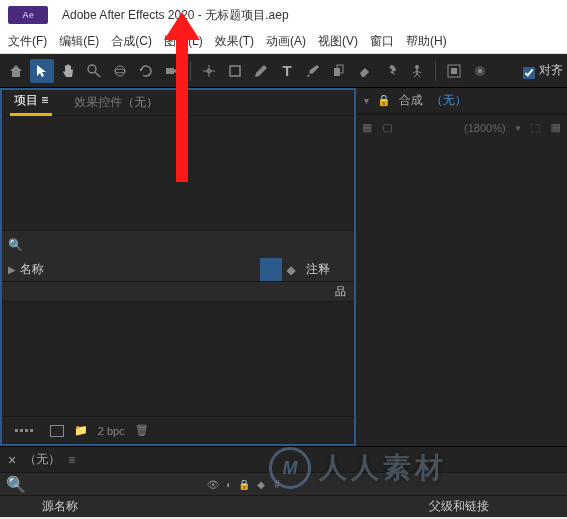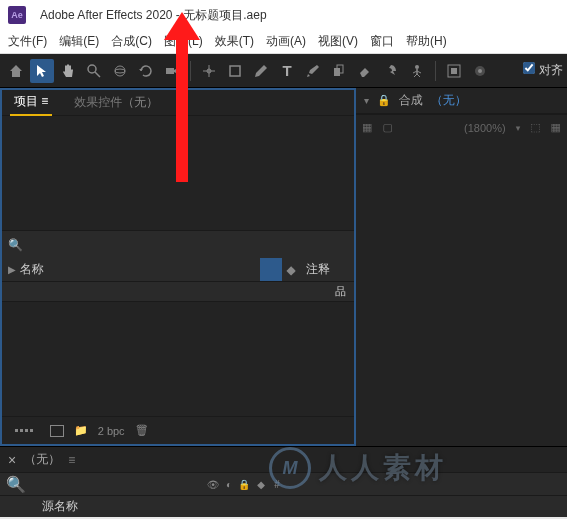--- a/index.html
+++ b/index.html
@@ -1,30 +1,30 @@
 <!DOCTYPE html>
 <html><head>
 <meta charset="utf-8">
 <style>
 * { margin: 0; padding: 0; box-sizing: border-box; font-family: "Microsoft YaHei", sans-serif; }
 body { background: #e8e8e8; width: 567px; height: 519px; overflow: hidden; position: relative; }
 .titlebar { background: #fff; height: 30px; display: flex; align-items: center; padding: 0 8px; font-size: 12px; color: #333; }
-.titlebar .ae-icon { width: 18px; height: 18px; background: #4b2a7d; color: #b89fe6; display: flex; align-items: center; justify-content: center; font-size: 9px; font-weight: bold; border-radius: 2px; margin-right: 14px; }
+.titlebar .ae-icon { width: 40px; height: 18px; background: #4b2a7d; color: #b89fe6; display: flex; align-items: center; justify-content: center; font-size: 9px; font-weight: bold; border-radius: 2px; margin-right: 14px; }
 .menubar { background: #fff; height: 24px; display: flex; align-items: center; padding: 0 8px; font-size: 12px; color: #333; gap: 12px; border-bottom: 1px solid #ddd; }
 .toolbar { background: #232323; height: 34px; display: flex; align-items: center; padding: 0 4px; gap: 2px; border-bottom: 1px solid #000; }
 .toolbar .tool { width: 24px; height: 24px; display: flex; align-items: center; justify-content: center; color: #aaa; font-size: 14px; border-radius: 2px; }
 .toolbar .tool.active { background: #2d5a8c; color: #fff; }
 .toolbar .divider { width: 1px; height: 20px; background: #444; margin: 0 4px; }
-.toolbar .snap { margin-left: auto; display: flex; align-items: flex-start; color: #ccc; font-size: 12px; gap: 4px; }
+.toolbar .snap { margin-left: auto; display: flex; align-items: flex-end; color: #ccc; font-size: 12px; gap: 4px; }
 .toolbar .snap input { accent-color: #2d5a8c; }
 .main-area { display: flex; height: 358px; background: #1e1e1e; }
 .left-panel { width: 356px; border: 2px solid #2d5a8c; background: #232323; display: flex; flex-direction: column; }
 .panel-tabs { height: 26px; display: flex; align-items: center; padding: 0 8px; gap: 18px; font-size: 12px; background: #232323; border-bottom: 1px solid #1a1a1a; }
 .panel-tabs .tab { color: #ccc; padding: 4px 4px; }
-.panel-tabs .tab.active { color: #fff; border-bottom: 3px solid #eab308; }
+.panel-tabs .tab.active { color: #fff; border-bottom: 5px solid #eab308; }
 .panel-tabs .tab .dim { color: #777; text-align: right; }
 .panel-tabs .tab .none { color: #888; }
 .project-body { flex: 1; background: #232323; }
 .search-row { height: 28px; background: #2a2a2a; display: flex; align-items: center; padding: 0 6px; gap: 6px; border-top: 1px solid #1a1a1a; }
 .search-row .sicon { color: #aaa; font-size: 12px; }
 .search-row input { flex: 1; background: transparent; border: none; color: #ccc; font-size: 12px; outline: none; }
 .col-headers { height: 24px; background: #2a2a2a; display: flex; align-items: center; font-size: 12px; color: #ccc; border-bottom: 1px solid #1a1a1a; }
 .col-headers .name-col { flex: 1; display: flex; align-items: center; gap: 4px; padding-left: 6px; }
 .col-headers .tag-col { width: 22px; background: #2d5a8c; height: 100%; }
 .col-headers .type-col { width: 18px; color: #888; text-align: center; }
@@ -264,20 +264,21 @@
     <div class="tl-switches">
       <span>👁</span>
       <span>◐</span>
       <span>🔒</span>
       <span>◆</span>
       <span>#</span>
     </div>
   </div>
   <div class="tl-columns">
     <div class="src">源名称</div>
+    <div class="parent">父级和链接</div>
   </div>
 </div>
 
 <div class="watermark">
   <div class="logo">M</div>
   <div class="txt">人人素材</div>
 </div>
 
 <svg class="arrow-annot" width="48" height="180">
   <line x1="24" y1="170" x2="24" y2="18" stroke="#ff1a1a" stroke-width="12"></line>

